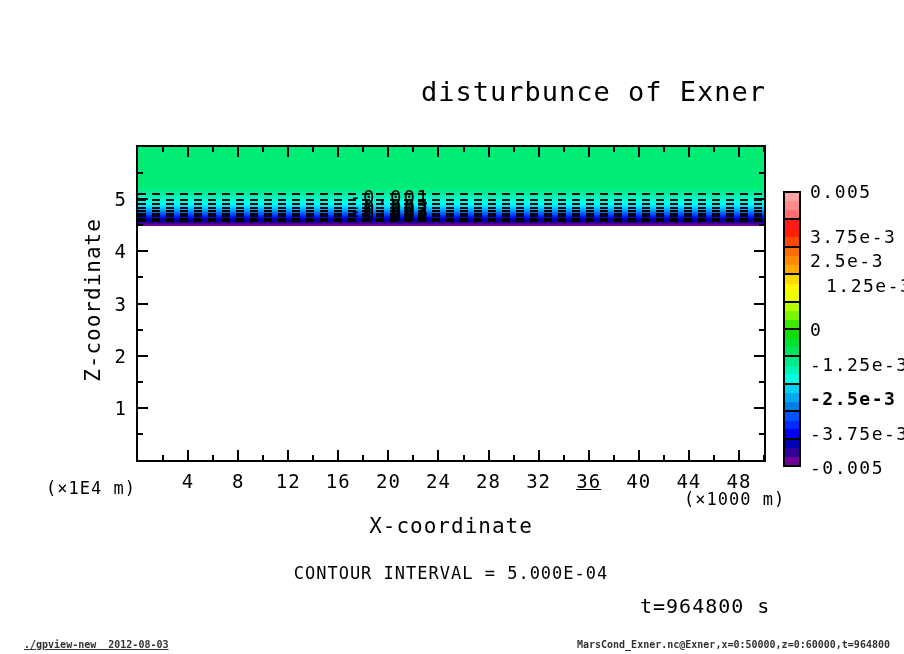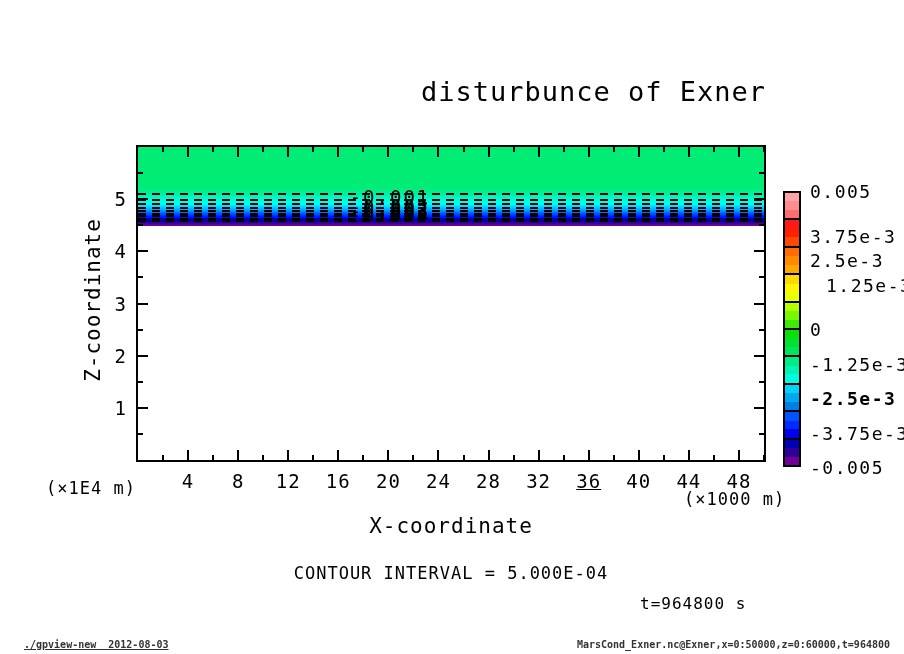--- a/index.html
+++ b/index.html
@@ -14,21 +14,21 @@
          background:repeating-linear-gradient(to right,#000 0 8px,transparent 8px 14px);}
   .clabel{position:absolute;transform:translate(-50%,-50%);font-size:19px;letter-spacing:2px;white-space:nowrap;}
   .tick{position:absolute;background:#000;}
   .xlab{position:absolute;transform:translateX(-50%);font-size:19px;letter-spacing:1px;}
   .ylab{position:absolute;width:34px;text-align:right;transform:translateY(-50%);font-size:19px;}
   .xaxis-title{left:136px;top:514px;width:630px;text-align:center;font-size:21px;letter-spacing:1px;}
   .yaxis-title{left:93px;top:300px;transform:translate(-50%,-50%) rotate(-90deg);font-size:21px;letter-spacing:1px;white-space:nowrap;}
   .xunits{left:684px;top:489px;font-size:17px;letter-spacing:1px;}
   .yunits{left:46px;top:478px;font-size:17px;letter-spacing:1px;}
   .contour-int{left:136px;top:563px;width:630px;text-align:center;font-size:17px;letter-spacing:1px;}
-  .time{left:640px;top:594px;font-size:16px;letter-spacing:1px;}
+  .time{left:640px;top:594px;font-size:20px;letter-spacing:1px;}
   .cbar{left:783px;top:191px;width:18px;height:276px;border:2px solid #000;box-sizing:border-box;
         display:flex;flex-direction:column;}
   .cseg{flex:1;display:flex;flex-direction:column;border-bottom:2px solid #000;}
   .cseg:last-child{border-bottom:none;}
   .cstep{flex:1;}
   .cbar-labels{left:810px;top:191px;width:94px;height:276px;}
   .cbl{position:absolute;left:0;transform:translateY(-50%);font-size:18px;letter-spacing:1.5px;white-space:nowrap;}
   .footer{top:639px;font-size:10px;font-weight:bold;white-space:pre;color:#333;}
   .footer-left{left:24px;text-decoration:underline;}
   .footer-right{right:14px;}

